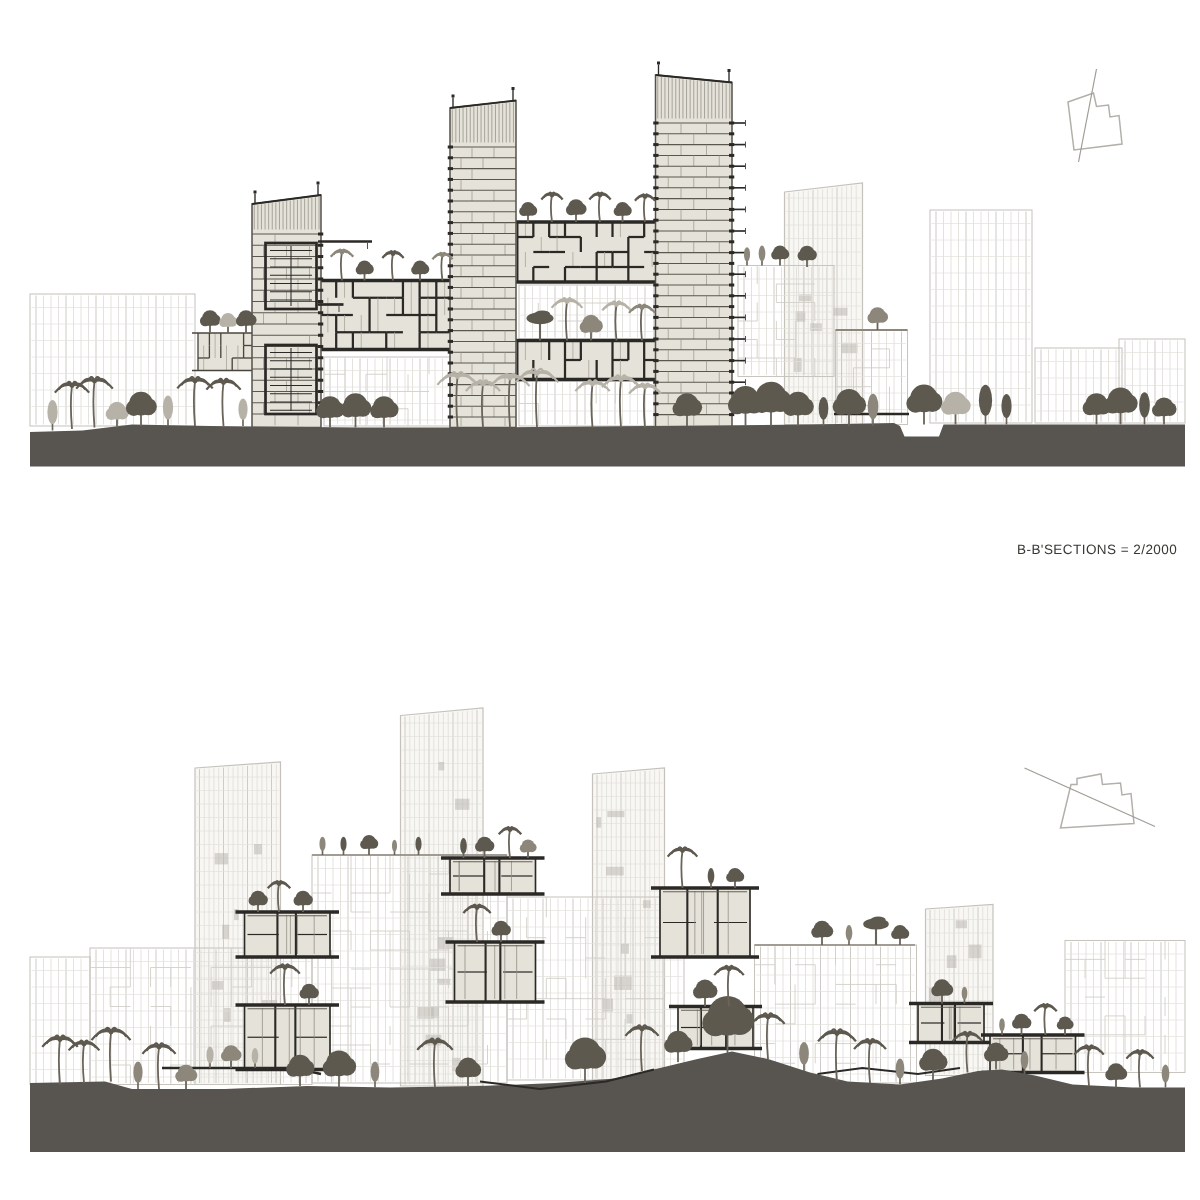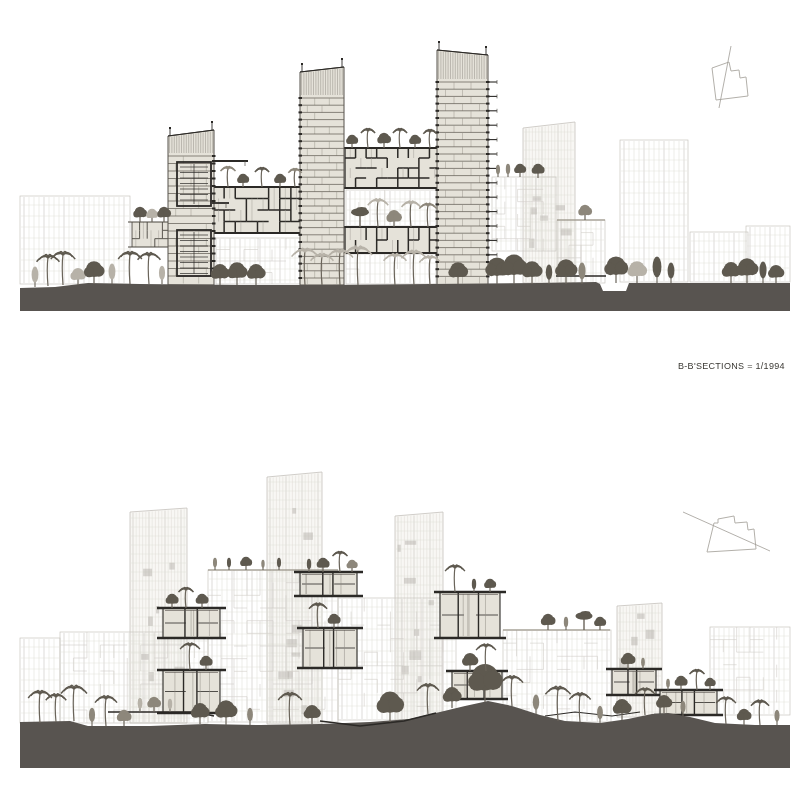--- a/index.html
+++ b/index.html
@@ -2536,15 +2536,15 @@
             <line x1="710" y1="690" x2="710" y2="683.5" stroke="#6a645a" stroke-width="1.2"></line>
             <circle cx="710" cy="681.94" r="4.29" fill="#5e594f"></circle>
             <circle cx="707.4" cy="683.5" r="2.86" fill="#5e594f"></circle>
             <circle cx="712.6" cy="682.98" r="3.12" fill="#5e594f"></circle>
           </g>
         </g>
       </g>
     </svg>
   <div class="anno">
     <span>B-B'SECTION</span>
-    <span>S = 1/1994</span>
+    <span>S = 2/2000</span>
   </div>
 </div>
 
 </body></html>

